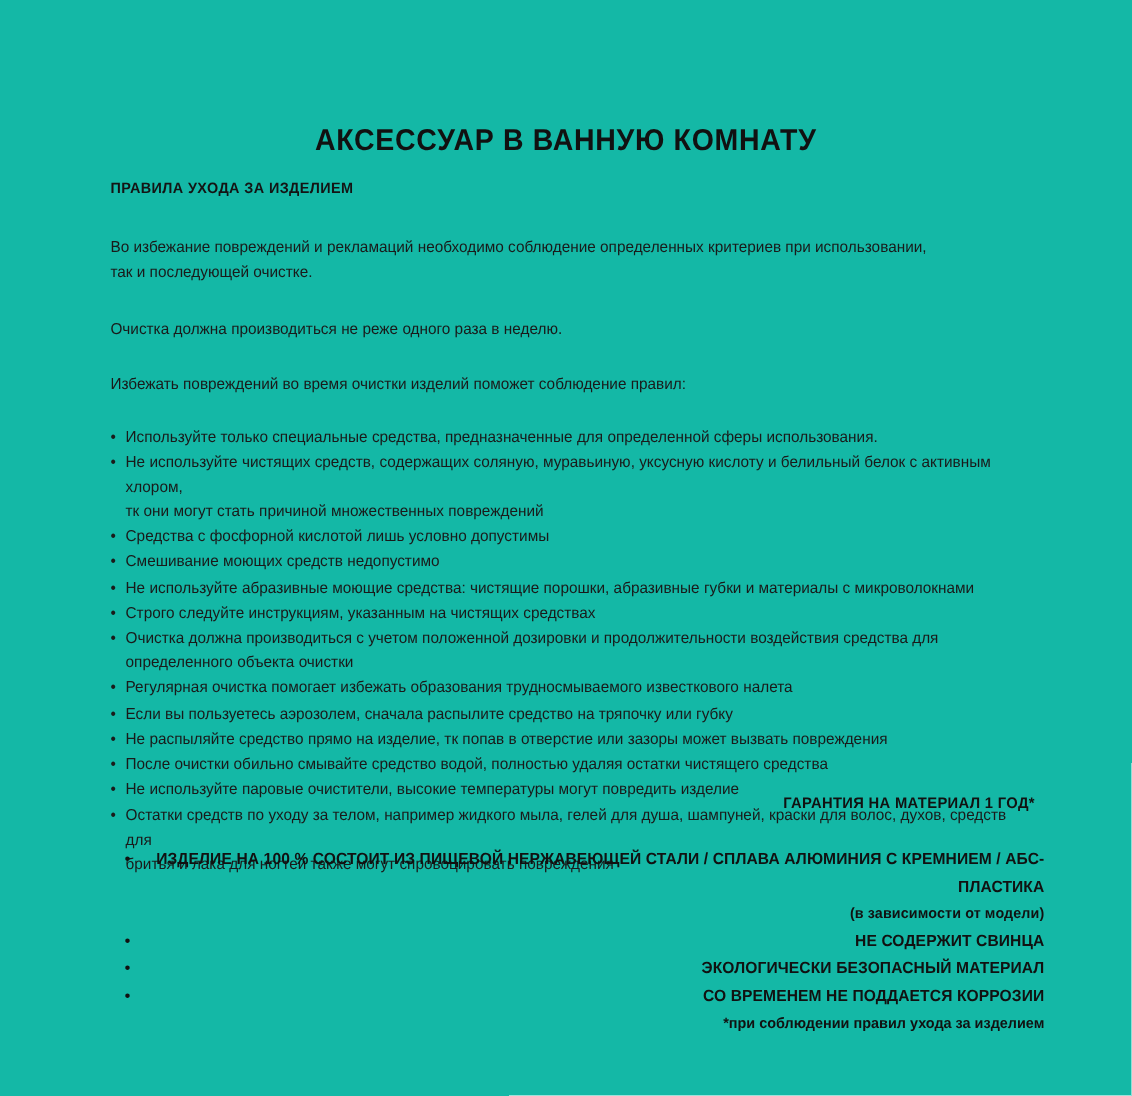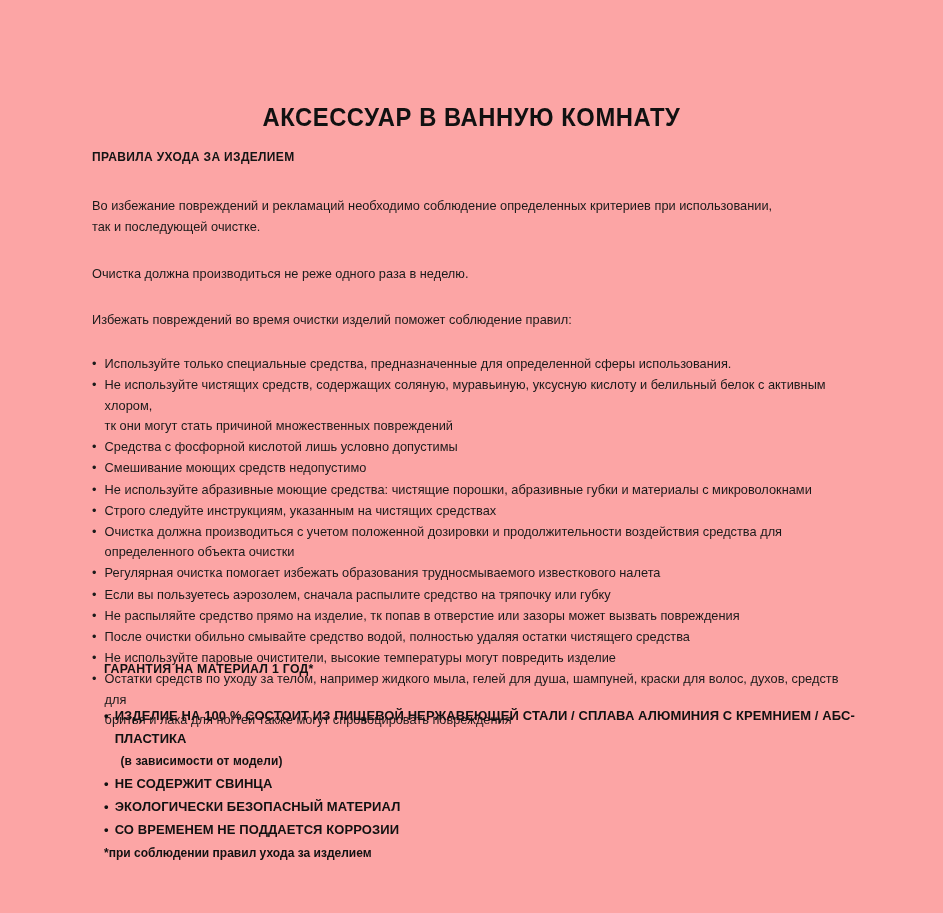--- a/index.html
+++ b/index.html
@@ -14,21 +14,21 @@
     position: relative;
     overflow: hidden;
     font-family: "Liberation Sans", "DejaVu Sans", sans-serif;
     color: #1a1a1a;
     -webkit-font-smoothing: antialiased;
   }
 
   .page {
     position: absolute;
     inset: 0;
-    background: #fca5a5;
+    background: #14b8a6;
   }
 
   
   .doc-title {
     position: absolute;
     top: 86px;
     left: 0;
     width: 943px;
     text-align: center;
     font-size: 25px;
@@ -100,20 +100,21 @@
     display: block;
     padding-left: 3px;
   }
 
   
   .warranty-section {
     position: absolute;
     top: 661px;
     left: 104px;
     width: 790px;
+    text-align: right;
   }
 
   .warranty-heading {
     font-size: 12.8px;
     font-weight: 700;
     letter-spacing: 0.3px;
     color: #111111;
     margin: 0 0 28px 0;
     transform: scaleX(0.96);
     transform-origin: left center;

